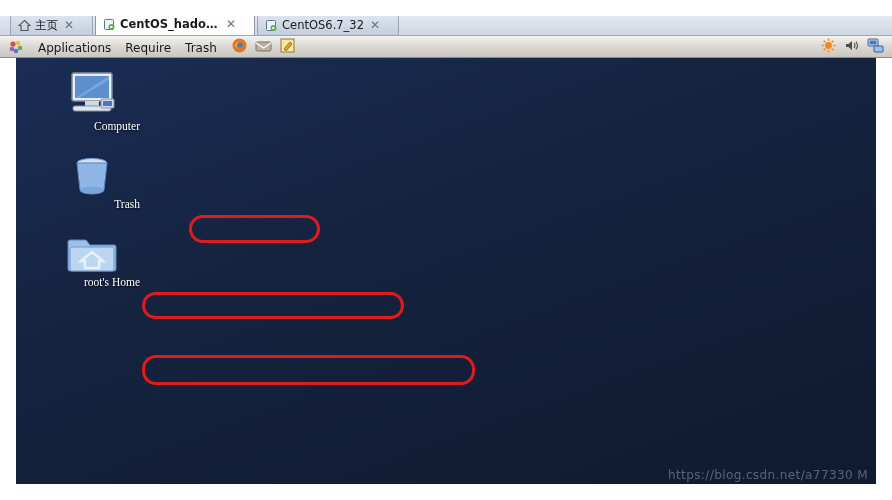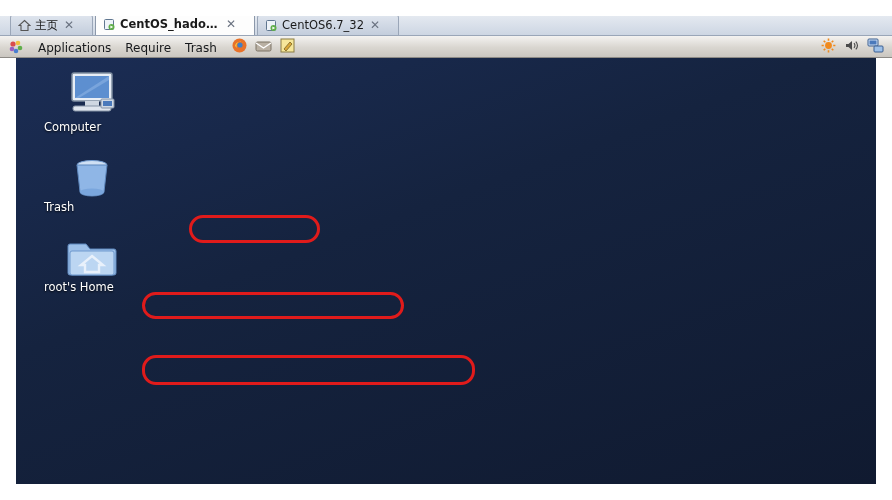--- a/index.html
+++ b/index.html
@@ -64,21 +64,21 @@
   .panel .tray { margin-left: auto; display: flex; align-items: center; gap: 8px; padding-right: 8px; }
 
   
   .desktop {
     position: absolute; left: 16px; top: 58px; right: 16px; bottom: 14px;
     background: linear-gradient(160deg,#1b2d55 0%, #15233f 40%, #101a30 100%);
     overflow: hidden;
     z-index: 10;
   }
   .dicons { position: absolute; left: 28px; top: 12px; width: 96px; }
-  .dicon { width: 96px; text-align: left; margin-bottom: 22px; color: #fff; }
+  .dicon { width: 96px; text-align: right; margin-bottom: 22px; color: #fff; font-family: Liberation Serif, serif; }
   .dicon .lbl { font-size: 11.5px; margin-top: 2px; text-shadow: 0 1px 2px rgba(0,0,0,.85); }
   .dicon svg { display: block; margin: 0 auto; }
 
   .watermark {
     position: absolute; right: 8px; bottom: 4px;
     font-size: 12px; color: rgba(190,205,235,.40);
     letter-spacing: .4px; white-space: nowrap;
   }
 
   
@@ -268,20 +268,21 @@
           <svg width="50" height="42" viewBox="0 0 50 42">
             <path d="M3 8 h16 l4 5 h24 a2 2 0 0 1 2 2 v22 a2 2 0 0 1 -2 2 h-44 a2 2 0 0 1 -2 -2 v-27 a2 2 0 0 1 2 -2 z" fill="#9dc0e8" stroke="#5d87bd"></path>
             <path d="M5 15 h40 a2 2 0 0 1 2 2 v20 a2 2 0 0 1 -2 2 h-40 a2 2 0 0 1 -2 -2 v-20 a2 2 0 0 1 2 -2 z" fill="#bcd6f2" stroke="#6f99ce"></path>
             <path d="M25 20 L36 29 h-4 v7 h-14 v-7 h-4 z" fill="none" stroke="#e9f1fb" stroke-width="2.4"></path>
           </svg>
         </span>
         <div class="lbl">root's Home</div>
       </div>
     </div>
 
+    <div class="watermark">https://blog.csdn.net/a77330 M</div>
   </div>
 
   <div class="win" id="netwin">
     <div class="wtitle">
       <span class="wticon"></span>
       <span class="wtext">Network Connections</span>
       <span class="wclose">✕</span>
     </div>
     <div class="nbody">
       <div class="nlistwrap">

